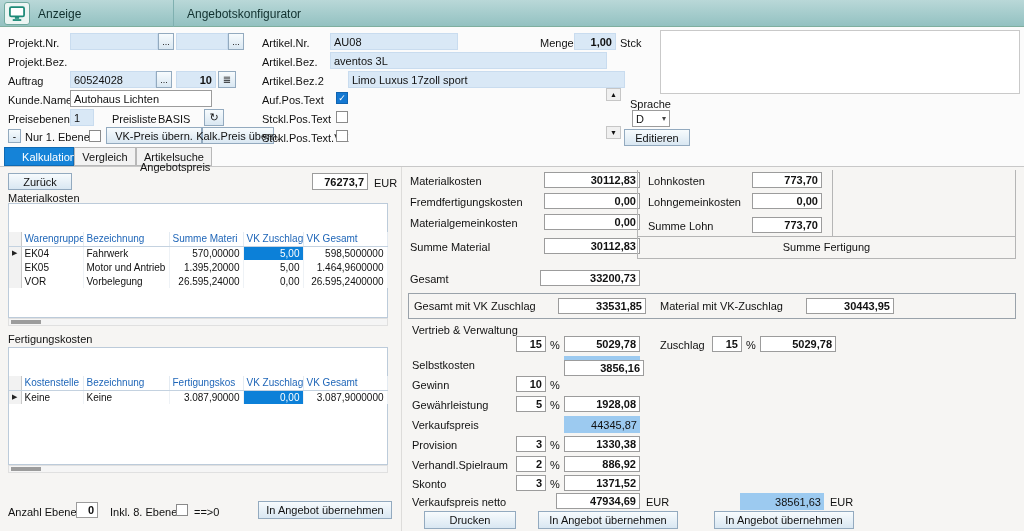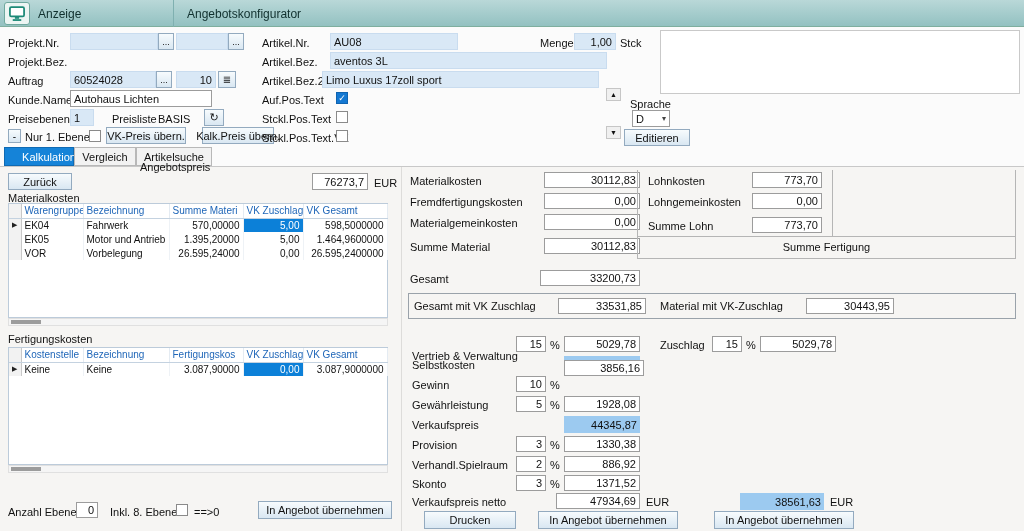--- a/index.html
+++ b/index.html
@@ -5,31 +5,31 @@
   * { box-sizing: border-box; }
   body { margin:0; background:#d8d5cf; }
   .app { position:relative; width:1024px; height:531px; overflow:hidden;
          font-family:"Liberation Sans", sans-serif; font-size:11px; color:#111;
          background:#fbfbfb; }
   .abs { position:absolute; }
   .lbl { position:absolute; white-space:nowrap; line-height:13px; }
   .inp { position:absolute; background:#d9e8f6; border:1px solid #c9dcef;
          display:flex; align-items:center; padding:0 3px; overflow:hidden; white-space:nowrap; }
   .inp.white { background:#fff; border:1px solid #9c9c9c; }
-  .right { justify-content:flex-end; }
+  .right { justify-content:flex-end;font-weight:bold; }
   .btn { position:absolute; display:flex; align-items:center; justify-content:center;
          background:linear-gradient(#f7fbfd,#d9e7f2); border:1px solid #93aabf;
          white-space:nowrap; cursor:default; }
   .chk { position:absolute; width:12px; height:12px; background:#fff; border:1px solid #8a8a8a;
          font-size:9px; line-height:10px; text-align:center; color:#fff; }
   .chk.on { background:#1478d2; border-color:#0f63b0; }
   .vhl { position:absolute; background:#9ccaf0; display:flex; align-items:center;
          justify-content:flex-end; padding:0 3px; }
   .grid { position:absolute; background:#fff; border:1px solid #bccbda; }
-  .grid table { border-collapse:collapse; width:100%; table-layout:fixed; font-size:10px; }
+  .grid table { border-collapse:collapse; width:100%; table-layout:fixed; font-size:10px;margin-top:28px; }
   .grid th { color:#1f66b8; font-weight:normal; text-align:left; padding:1px 3px;
              border-bottom:1px solid #c4d2e0; border-right:1px solid #e4ebf2;
              height:14px; overflow:hidden; white-space:nowrap; }
   .grid td { padding:0 3px; border-right:1px solid #eef2f6; height:14px;
              overflow:hidden; white-space:nowrap; }
   .grid .num { text-align:right; }
   .grid .mk { background:#f2f2f2; border-right:1px solid #c8c8c8; text-align:center;
               font-size:7px; color:#222; padding:0; }
   .hl-cell { background:#0c80d8 !important; color:#fff; }
   .hscroll { position:absolute; height:8px; background:#f5f5f5; border:1px solid #e0e0e0; }
@@ -84,34 +84,34 @@
 
   <span class="lbl" style="left:8px;top:113px">Preisebenen</span>
   <div class="inp" style="left:70px;top:109px;width:24px;height:17px">1</div>
   <span class="lbl" style="left:112px;top:113px">Preisliste</span>
   <span class="lbl" style="left:158px;top:113px">BASIS</span>
   <div class="btn" style="left:204px;top:109px;width:20px;height:17px;font-size:11px">↻</div>
 
   <div class="btn" style="left:8px;top:129px;width:13px;height:14px;font-size:10px">-</div>
   <span class="lbl" style="left:25px;top:131px">Nur 1. Ebene</span>
   <div class="chk" style="left:89px;top:130px"></div>
-  <div class="btn" style="left:106px;top:127px;width:80px;height:17px">VK-Preis übern.</div>
+  <div class="btn" style="left:106px;top:127px;width:96px;height:17px">VK-Preis übern.</div>
   <div class="btn" style="left:202px;top:127px;width:72px;height:17px">Kalk.Preis übern.</div>
 
   <span class="lbl" style="left:262px;top:37px">Artikel.Nr.</span>
   <div class="inp" style="left:330px;top:33px;width:128px;height:17px">AU08</div>
   <span class="lbl" style="left:540px;top:37px">Menge</span>
   <div class="inp right" style="left:574px;top:33px;width:42px;height:17px">1,00</div>
   <span class="lbl" style="left:620px;top:37px">Stck</span>
 
   <span class="lbl" style="left:262px;top:56px">Artikel.Bez.</span>
   <div class="inp" style="left:330px;top:52px;width:277px;height:17px">aventos 3L</div>
 
   <span class="lbl" style="left:262px;top:75px">Artikel.Bez.2</span>
-  <div class="inp" style="left:322px;top:71px;width:277px;height:17px">Limo Luxus 17zoll sport</div>
+  <div class="inp" style="left:348px;top:71px;width:277px;height:17px">Limo Luxus 17zoll sport</div>
 
   <span class="lbl" style="left:262px;top:94px">Auf.Pos.Text</span>
   <div class="chk on" style="left:336px;top:92px"><span>✓</span></div>
 
   <span class="lbl" style="left:262px;top:113px">Stckl.Pos.Text</span>
   <div class="chk" style="left:336px;top:111px"></div>
 
   <span class="lbl" style="left:262px;top:132px">Stckl.Pos.Text.VK</span>
   <div class="chk" style="left:336px;top:130px"></div>
 
@@ -266,21 +266,21 @@
 
   <span class="lbl" style="left:410px;top:273px">Gesamt</span>
   <div class="inp white right" style="left:540px;top:270px;width:100px;height:16px">33200,73</div>
 
   <div class="abs" style="left:408px;top:293px;width:608px;height:26px;border:1px solid #9aa2aa"></div>
   <span class="lbl" style="left:414px;top:300px">Gesamt mit VK Zuschlag</span>
   <div class="inp white right" style="left:558px;top:298px;width:88px;height:16px">33531,85</div>
   <span class="lbl" style="left:660px;top:300px">Material mit VK-Zuschlag</span>
   <div class="inp white right" style="left:806px;top:298px;width:88px;height:16px">30443,95</div>
 
-  <span class="lbl" style="left:412px;top:350px">Vertrieb &amp; Verwaltung</span>
+  <span class="lbl" style="left:412px;top:324px">Vertrieb &amp; Verwaltung</span>
   <div class="inp white right" style="left:516px;top:336px;width:30px;height:16px">15</div>
   <span class="lbl" style="left:550px;top:339px">%</span>
   <div class="inp white right" style="left:564px;top:336px;width:76px;height:16px">5029,78</div>
   <span class="lbl" style="left:660px;top:339px">Zuschlag</span>
   <div class="inp white right" style="left:712px;top:336px;width:30px;height:16px">15</div>
   <span class="lbl" style="left:746px;top:339px">%</span>
   <div class="inp white right" style="left:760px;top:336px;width:76px;height:16px">5029,78</div>
 
   <span class="lbl" style="left:412px;top:359px">Selbstkosten</span>
   <div class="vhl" style="left:564px;top:356px;width:76px;height:17px">38561,63</div>

